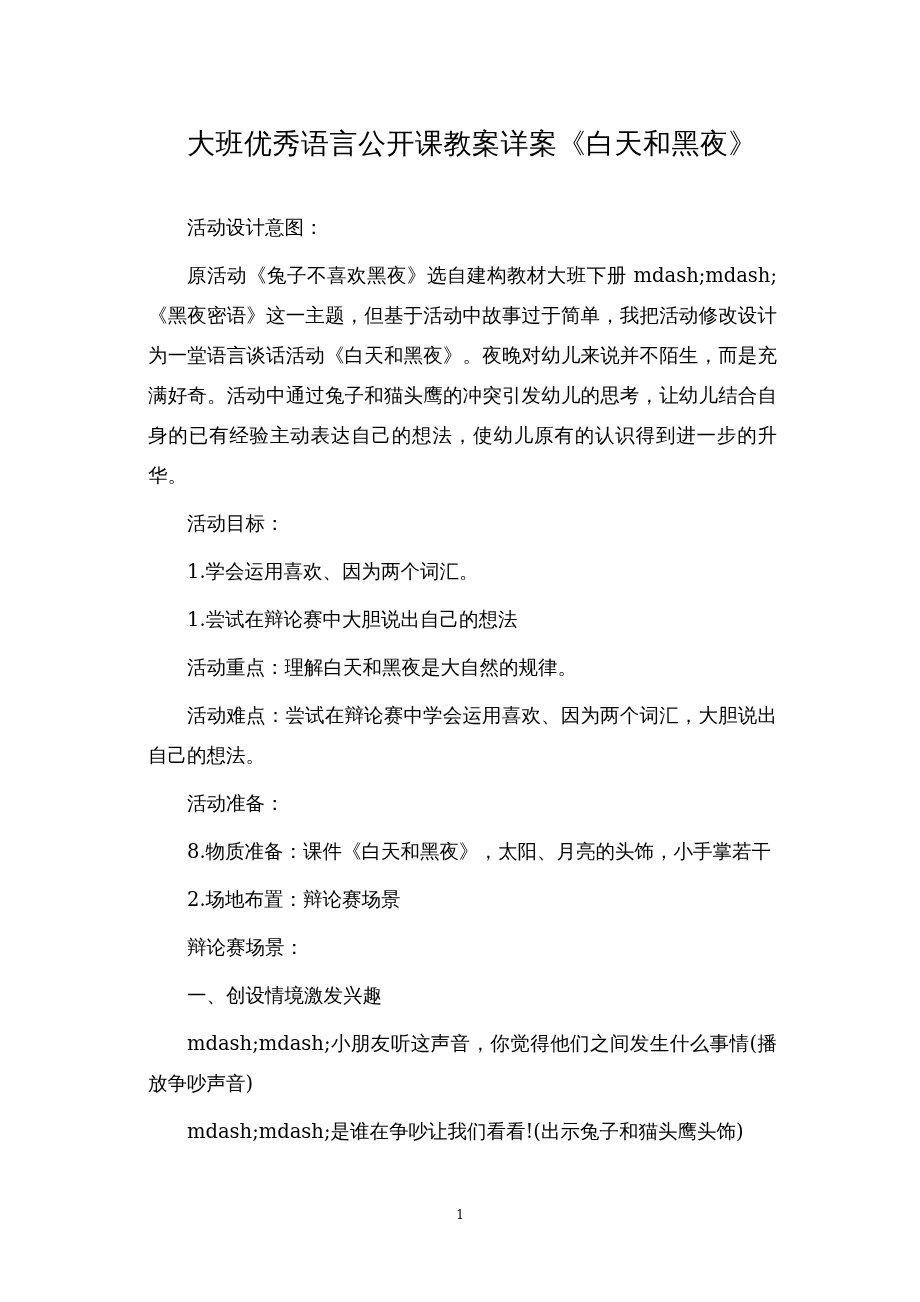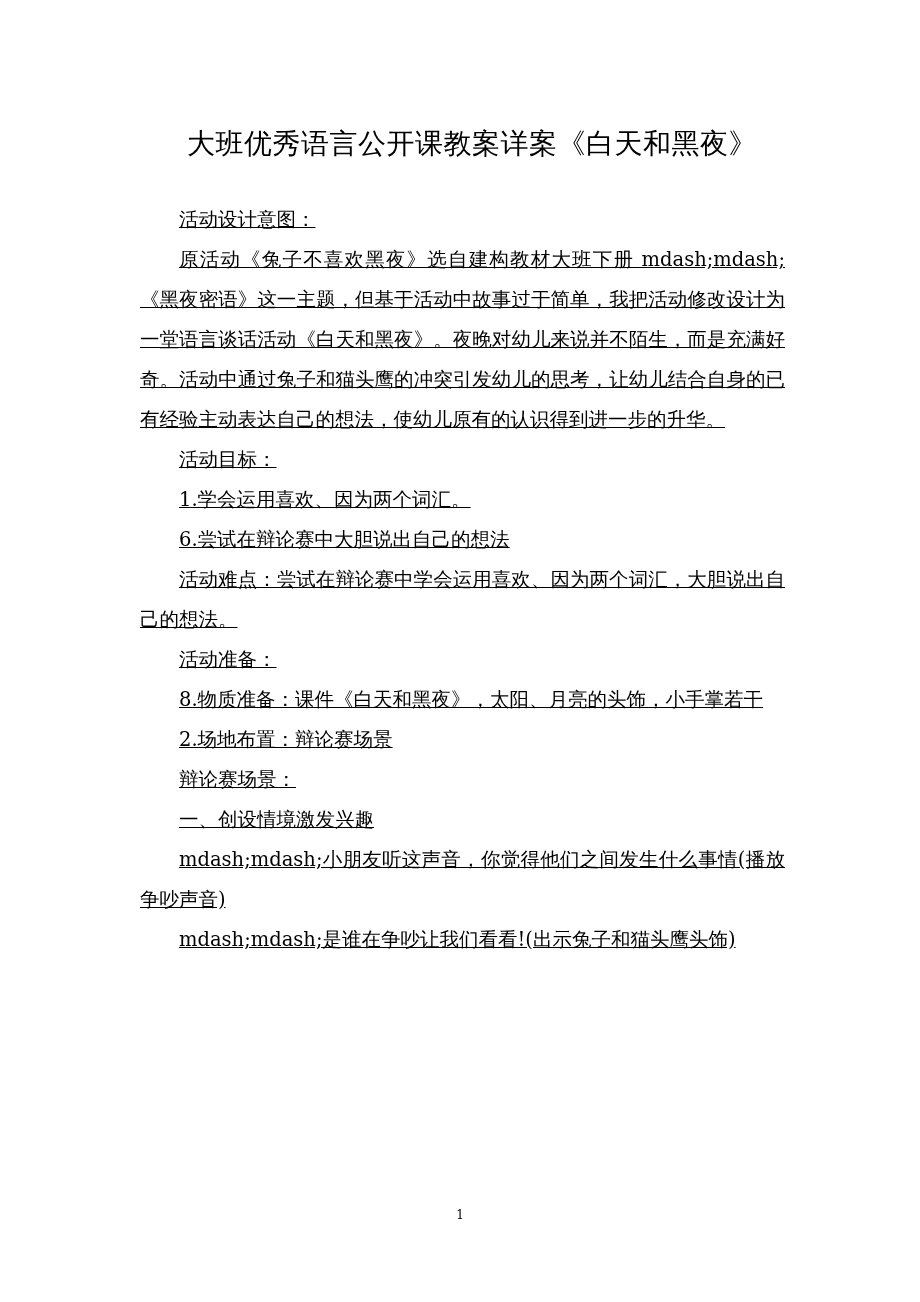--- a/index.html
+++ b/index.html
@@ -36,27 +36,26 @@
       margin: 12px;
       font-weight: normal;
     }
     .body {
       position: absolute;
       top: 200px;
       left: 140px;
       width: 645px;
     }
     .para {
-      margin: 0;
+      margin: 8px;
       font-size: 19.5px;
       line-height: 40px;
       text-align: justify;
       text-indent: 2em;
       word-break: break-all;
-      text-decoration: underline;
     }
     .page-number {
       position: absolute;
       top: 1207px;
       left: 0;
       width: 920px;
       text-align: center;
       font-size: 12px;
       line-height: 16px;
     }
@@ -65,21 +64,22 @@
 <body>
 
 <div class="page">
   <h1 class="title">大班优秀语言公开课教案详案《白天和黑夜》</h1>
 
   <div class="body">
     <p class="para">活动设计意图：</p>
     <p class="para">原活动《兔子不喜欢黑夜》选自建构教材大班下册 mdash;mdash;《黑夜密语》这一主题，但基于活动中故事过于简单，我把活动修改设计为一堂语言谈话活动《白天和黑夜》。夜晚对幼儿来说并不陌生，而是充满好奇。活动中通过兔子和猫头鹰的冲突引发幼儿的思考，让幼儿结合自身的已有经验主动表达自己的想法，使幼儿原有的认识得到进一步的升华。</p>
     <p class="para">活动目标：</p>
     <p class="para">1.学会运用喜欢、因为两个词汇。</p>
-    <p class="para">6.尝试在辩论赛中大胆说出自己的想法</p>
+    <p class="para">1.尝试在辩论赛中大胆说出自己的想法</p>
+    <p class="para">活动重点：理解白天和黑夜是大自然的规律。</p>
     <p class="para">活动难点：尝试在辩论赛中学会运用喜欢、因为两个词汇，大胆说出自己的想法。</p>
     <p class="para">活动准备：</p>
     <p class="para">8.物质准备：课件《白天和黑夜》，太阳、月亮的头饰，小手掌若干</p>
     <p class="para">2.场地布置：辩论赛场景</p>
     <p class="para">辩论赛场景：</p>
     <p class="para">一、创设情境激发兴趣</p>
     <p class="para">mdash;mdash;小朋友听这声音，你觉得他们之间发生什么事情(播放争吵声音)</p>
     <p class="para">mdash;mdash;是谁在争吵让我们看看!(出示兔子和猫头鹰头饰)</p>
   </div>
 

